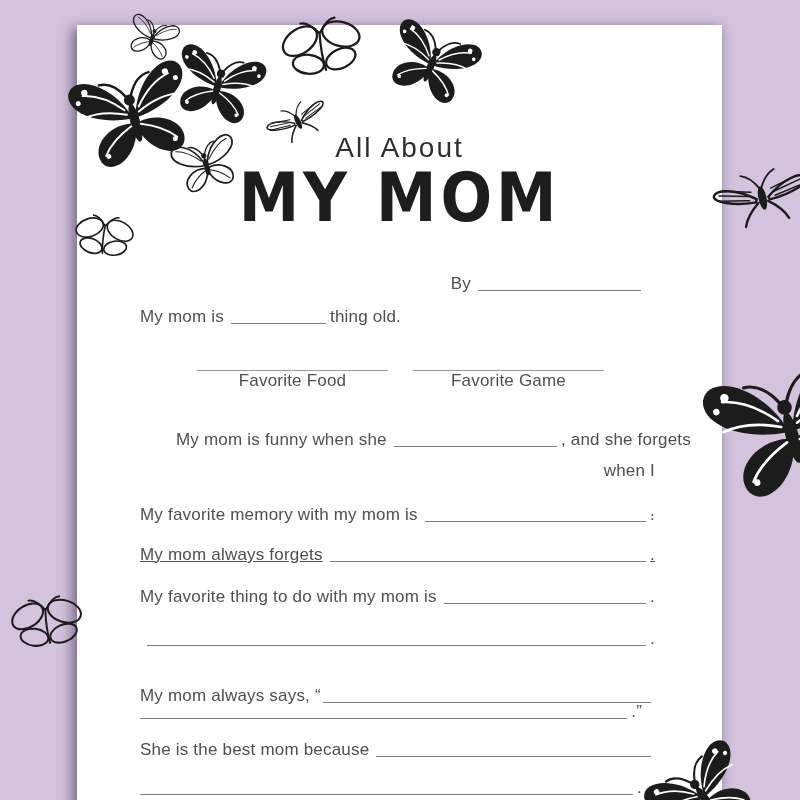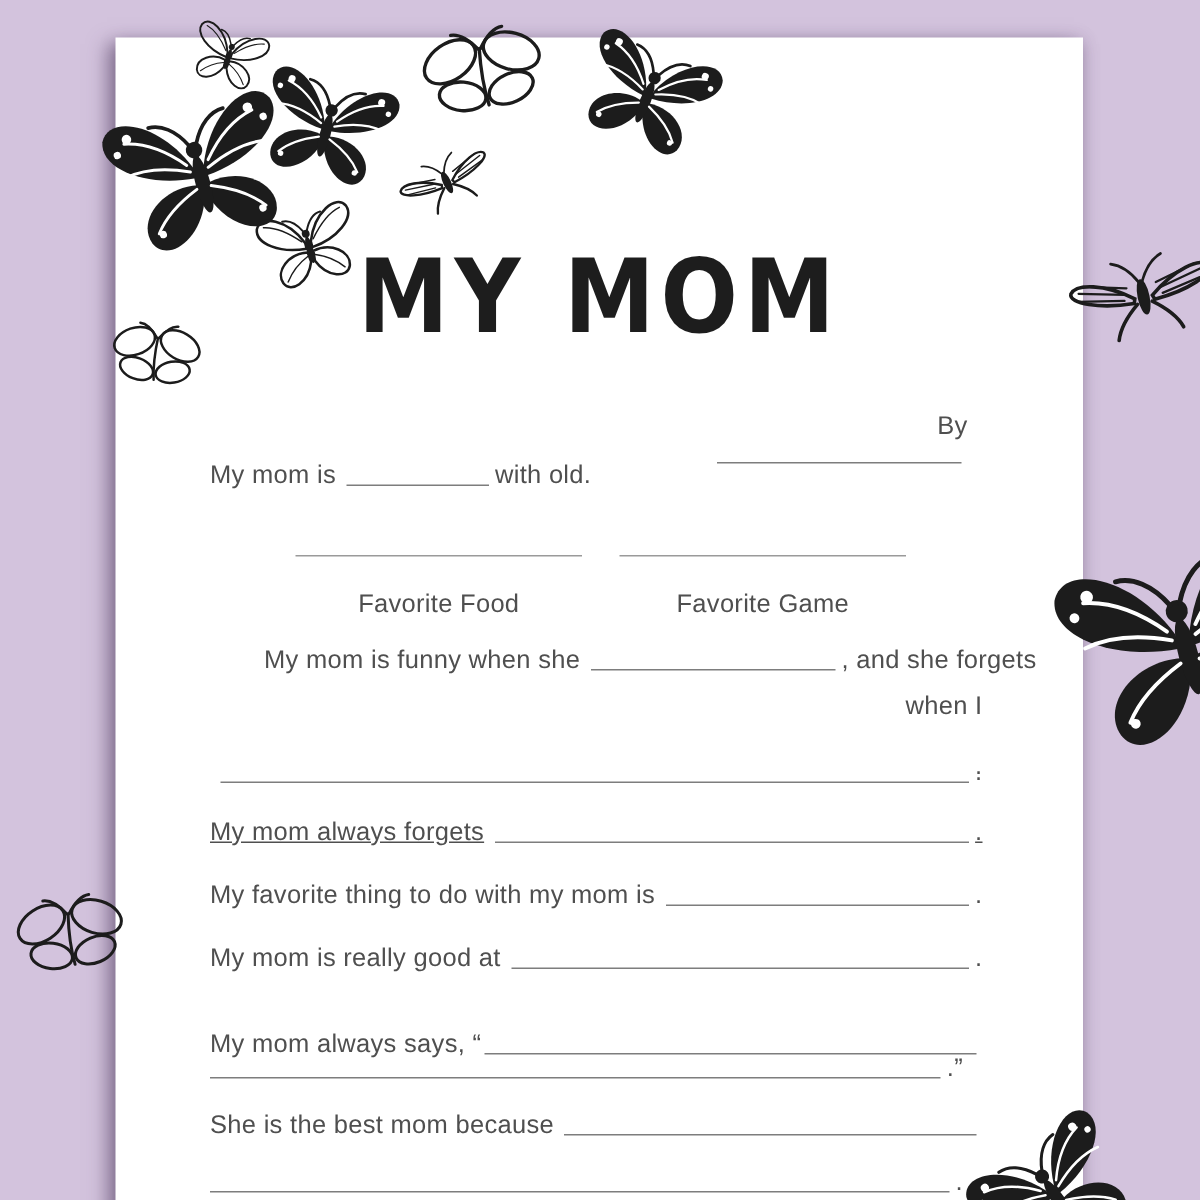--- a/index.html
+++ b/index.html
@@ -53,27 +53,27 @@
     margin:0 4px 4px 7px;
     height:14px;
   }
   .blank.grow { flex:1 1 auto; }
   .row.right { justify-content:flex-end; padding-right:10px; }
 
   .fav-row { position:absolute; left:120px; top:345px; display:flex; gap:25px; }
   .fav-col {
     width:191px;
     border-top:1.5px solid #9a9a9a;
-    padding-top:22px;
+    padding-top:0;
     text-align:center;
     font-size:17px; color:#4f4f4f; letter-spacing:.2px;
   }
 
   
-  .r-by      { top:248px;flex-direction:column; }
+  .r-by      { top:248px; }
   .r-age     { top:281px; }
   .r-funny1  { top:404px;margin-left:36px; }
   .r-funny2  { top:435px;flex-direction:column; }
   .r-memory  { top:479px; }
   .r-forgets { top:519px;text-decoration:underline; }
   .r-thing   { top:561px; }
   .r-goodat  { top:603px; }
   .r-says1   { top:644px;margin-top:16px; }
   .r-says2   { top:676px; width:502px; }
   .r-best1   { top:714px; }
@@ -162,31 +162,32 @@
       </g>
       <ellipse cx="0" cy="2" rx="4" ry="12" fill="#1c1c1c"></ellipse>
     </symbol>
   </defs>
 </svg>
 
 <div class="stage">
 
   <div class="sheet">
 
+    <div class="title1">All About</div>
     <div class="title2">MY MOM</div>
 
     <div class="row right r-by">
       <span class="t">By</span>
       <span class="blank" style="width:163px"></span>
     </div>
 
     <div class="row r-age">
       <span class="t">My mom is</span>
       <span class="blank" style="width:95px"></span>
-      <span class="t">with old.</span>
+      <span class="t">thing old.</span>
     </div>
 
     <div class="fav-row">
       <div class="fav-col">
         <span>Favorite Food</span>
       </div>
       <div class="fav-col">
         <span>Favorite Game</span>
       </div>
     </div>
@@ -196,38 +197,38 @@
       <span class="blank grow"></span>
       <span class="t">, and she forgets</span>
     </div>
     <div class="row r-funny2">
       <span class="t">when I</span>
       <span class="blank grow"></span>
       <span class="t">.</span>
     </div>
 
     <div class="row r-memory">
+      <span class="t">My favorite memory with my mom is</span>
       <span class="blank grow"></span>
       <span class="t">.</span>
     </div>
 
     <div class="row r-forgets">
       <span class="t">My mom always forgets</span>
       <span class="blank grow"></span>
       <span class="t">.</span>
     </div>
 
     <div class="row r-thing">
       <span class="t">My favorite thing to do with my mom is</span>
       <span class="blank grow"></span>
       <span class="t">.</span>
     </div>
 
     <div class="row r-goodat">
-      <span class="t">My mom is really good at</span>
       <span class="blank grow"></span>
       <span class="t">.</span>
     </div>
 
     <div class="row r-says1">
       <span class="t">My mom always says, “</span>
       <span class="blank grow" style="margin-left:2px"></span>
     </div>
     <div class="row r-says2">
       <span class="blank grow" style="margin-left:0"></span>

